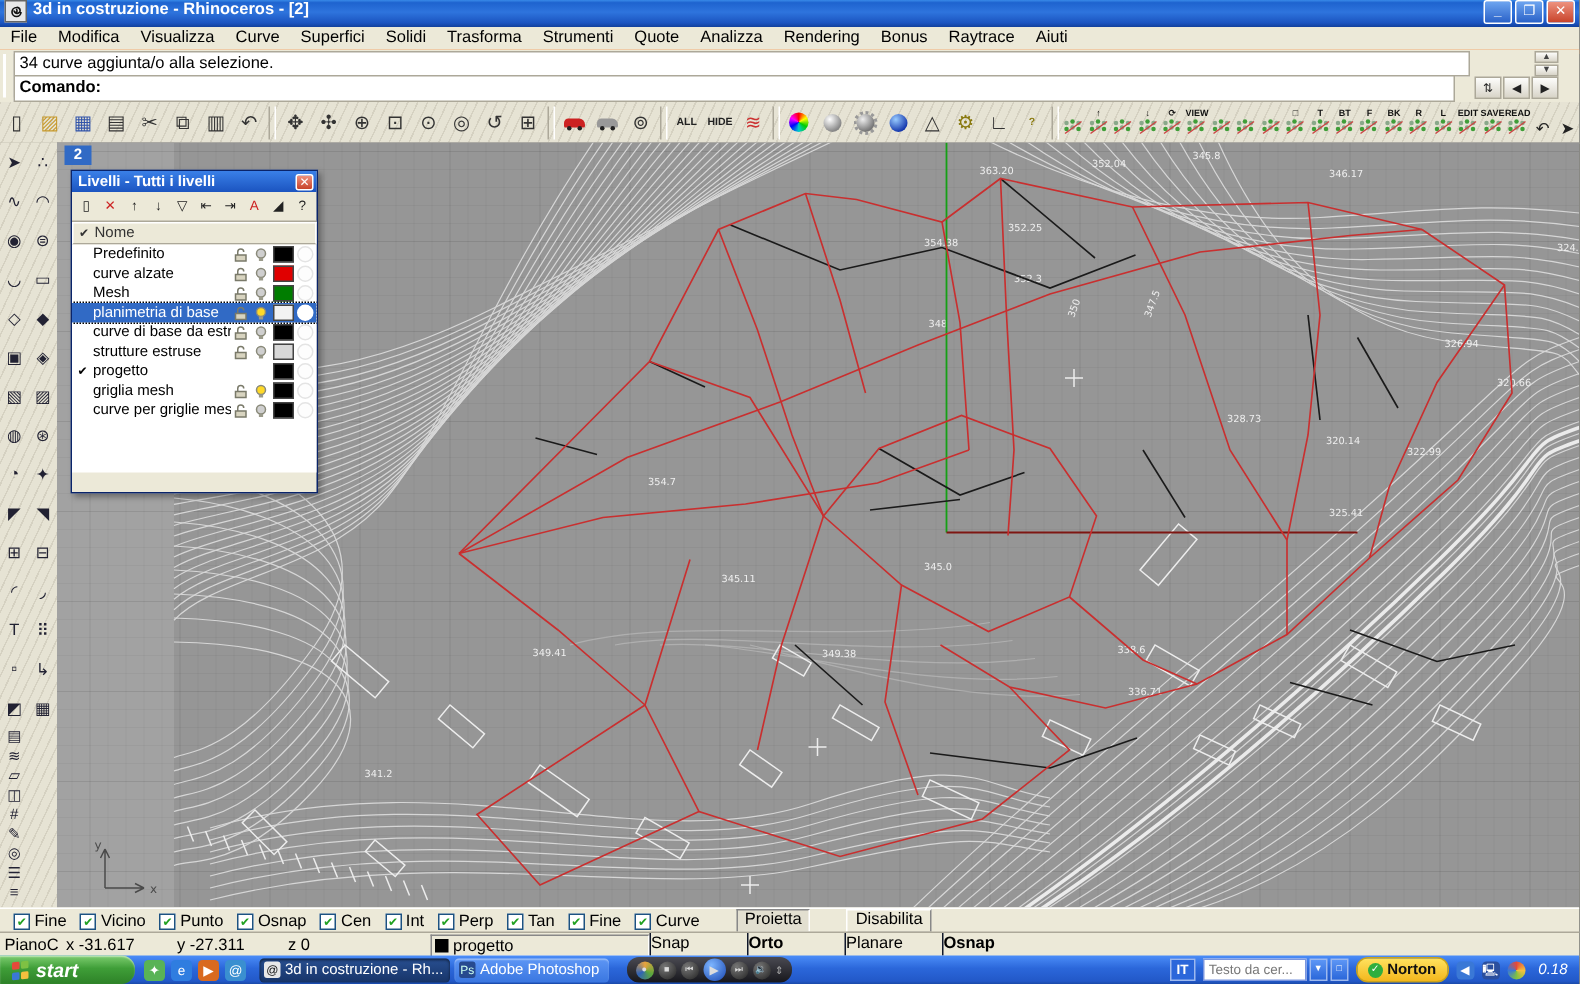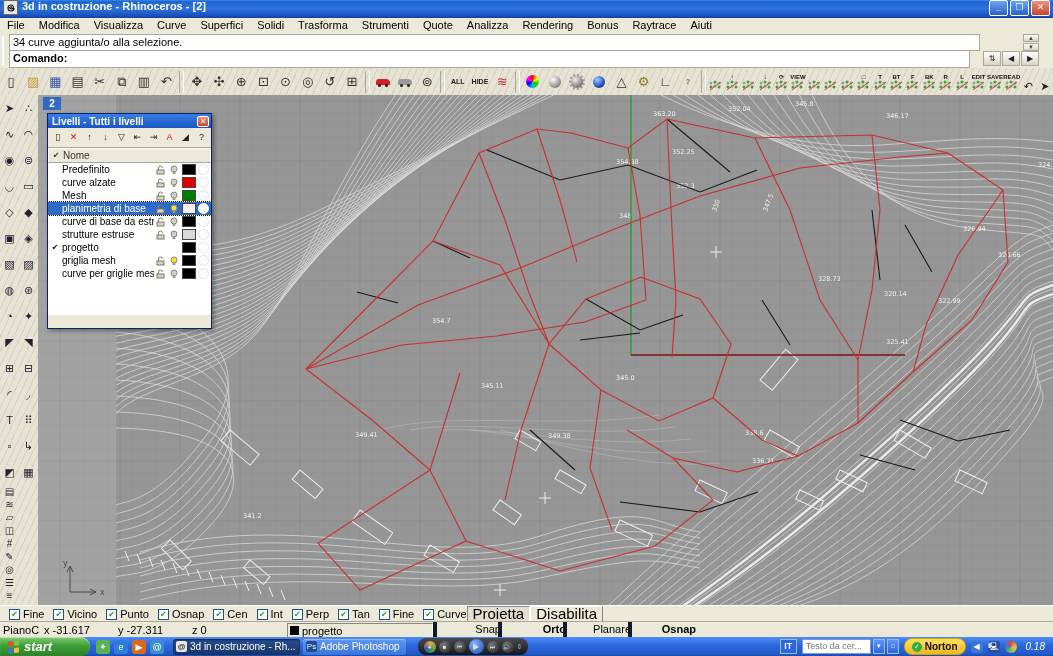--- a/index.html
+++ b/index.html
@@ -88,31 +88,31 @@
   .lp-row .sw{width:12px;height:9px;flex:none;border:1px solid #444;margin:0 2px;}
   .lp-row .rc{width:9px;height:9px;flex:none;border-radius:50%;border:1px solid #e4e4e4;margin-right:2px;background:#fdfdfd;}
   .lp-row.sel{background:#316ac5;color:#fff;outline:1px dotted #000;}
   .lp-row.sel .rc{background:#fff;border-color:#fff;}
   
   .osnapbar{position:absolute;left:0;top:605px;width:100%;height:16px;background:#ece9d8;
     display:flex;align-items:center;border-top:1px solid #fff;}
   .osnap-item{display:flex;align-items:center;gap:3px;margin-left:9px;}
   .cb{width:9px;height:9px;border:1px solid #1d5281;background:#fff;font-size:8px;line-height:9px;
     text-align:center;color:#21a121;font-weight:bold;}
-  .os-btn{height:14px;padding:0 5px;margin-left:0;background:#ece9d8;font-size:15px;line-height:13px;}
+  .os-btn{height:14px;padding:0 5px;margin-left:24px;background:#ece9d8;font-size:11px;line-height:13px;}
   .os-btn.raised{border:1px solid;border-color:#fff #888 #888 #fff;}
   .os-btn.pressed{border:1px solid;border-color:#888 #fff #fff #888;background:#e2dfd0;}
   .statusbar{position:absolute;left:0;top:621px;width:100%;height:16px;background:#ece9d8;
     display:flex;align-items:center;border-top:1px solid #aca899;color:#000;}
   .st{position:absolute;top:1px;line-height:14px;}
   .layerchip{position:absolute;left:287px;top:1px;width:142px;height:13px;border:1px solid;
     border-color:#888 #fff #fff #888;display:flex;align-items:center;padding-left:2px;gap:3px;background:#ece9d8;}
   .layerchip .swb{width:9px;height:9px;background:#000;}
-  .pane{position:absolute;top:0;width:64px;height:15px;text-align:right;line-height:15px;
-    border-left:4px solid #0f172a;}
+  .pane{position:absolute;top:0;width:64px;height:15px;text-align:left;line-height:15px;
+    border-left:1px solid #0f172a;}
   .pane.bold{font-weight:bold;}
   
   .taskbar{position:absolute;left:0;top:637px;width:100%;height:19px;
     background:linear-gradient(180deg,#4b8df8 0%,#2b67da 45%,#2258c8 90%,#1a4aa8 100%);
     display:flex;align-items:center;color:#fff;}
   .startbtn{height:19px;width:82px;border-radius:0 9px 9px 0;display:flex;align-items:center;gap:4px;
     background:linear-gradient(180deg,#7ece71 0%,#3f9e38 45%,#2f8429 95%);padding-left:8px;
     font-style:italic;font-weight:bold;font-size:13px;box-shadow:inset 0 1px 1px rgba(255,255,255,.5);}
   .winflag{width:12px;height:12px;display:grid;grid-template-columns:5px 5px;grid-gap:1px;transform:skewY(-6deg);}
   .winflag i{height:5px;border-radius:1px;}

